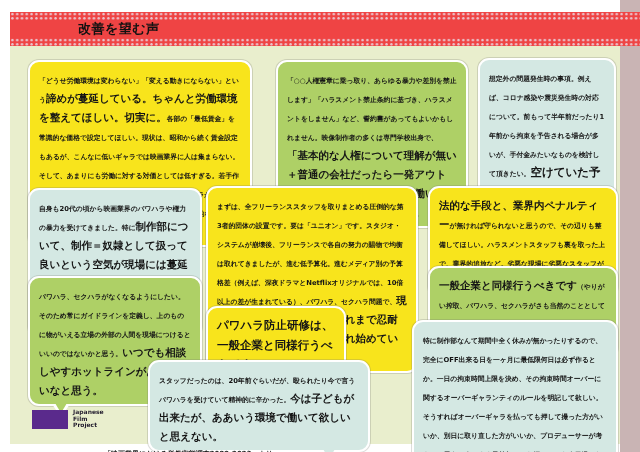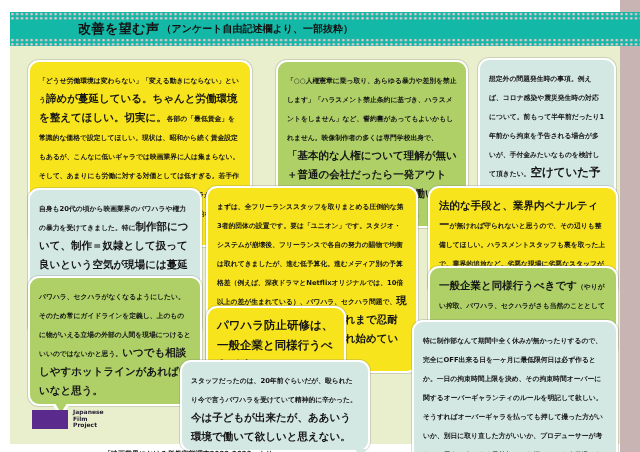--- a/index.html
+++ b/index.html
@@ -6,21 +6,21 @@
   body{font-family:"DejaVu Sans",sans-serif;}
   #page{position:relative;width:640px;height:452px;background:#ffffff;overflow:hidden;}
 
   
   .side-strip{position:absolute;left:620px;top:0;width:20px;height:452px;background:#c9b4b4;}
 
   
   .panel{position:absolute;left:10px;top:46px;width:610px;height:398px;background:#e9eecd;}
 
   
-  .dot-band{position:absolute;left:10px;top:12px;width:630px;height:34px;background:#14b8a6;z-index:3;}
+  .dot-band{position:absolute;left:10px;top:12px;width:630px;height:34px;background:#ef4444;z-index:3;}
   .dot-band::before,.dot-band::after{content:"";position:absolute;left:0;width:100%;height:8px;
     background-image:radial-gradient(circle,#eac2cb 1.1px,transparent 1.4px);background-size:4.8px 4.2px;}
   .dot-band::before{top:0;}
   .dot-band::after{bottom:0;}
   .title-row{position:absolute;left:68px;top:0;height:100%;display:flex;align-items:center;gap:2px;}
   .main-title{font-size:13px;font-weight:800;color:#111;letter-spacing:0.5px;}
   .sub-title{font-size:10px;font-weight:800;color:#111;}
 
   
   .bubble{position:absolute;z-index:2;border:2.5px solid #ffffff;border-radius:11px;
@@ -50,21 +50,20 @@
 <body>
 
 <div id="page">
 
   <div class="side-strip"></div>
   <div class="panel"></div>
 
   <div class="dot-band">
     <div class="title-row">
       <span class="main-title">改善を望む声</span>
-      <span class="sub-title">（アンケート自由記述欄より、一部抜粋）</span>
     </div>
   </div>
 
   <div class="bubble yellow" style="left:28px;top:60px;width:224px;--tx:104px">
     <span class="t-sm">「どうせ労働環境は変わらない」「変える動きにならない」という</span><span class="t-lg">諦めが蔓延している。ちゃんと労働環境を整えてほしい。切実に。</span><span class="t-sm">各部の「最低賃金」を常識的な価格で設定してほしい。現状は、昭和から続く賃金設定もあるが、こんなに低いギャラでは映画業界に人は集まらない。そして、あまりにも労働に対する対価としては低すぎる。若手作家への「やりがい搾取」による、非常識に低いギャラが多すぎる。そのギャラで仕事を受ける人がいるため、全体的な最低賃金の底あげがいつまでも実現しない。</span>
   </div>
 
   <div class="bubble green" style="left:276px;top:60px;width:192px;--tx:86px">
     <span class="t-sm">「○○人権憲章に乗っ取り、あらゆる暴力や差別を禁止します」「ハラスメント禁止条約に基づき、ハラスメントをしません」など、誓約書があってもよいかもしれません。映像制作者の多くは専門学校出身で、</span><span class="t-lg">「基本的な人権について理解が無い＋普通の会社だったら一発アウトな人も使用者として横暴を働いている」</span><span class="t-sm">といったケースが多すぎるので。</span>
   </div>
@@ -91,21 +90,21 @@
 
   <div class="bubble yellow" style="left:206px;top:306px;width:140px;--tx:20px">
     <span class="t-xl">パワハラ防止研修は、一般企業と同様行うべきです</span>
   </div>
 
   <div class="bubble green" style="left:428px;top:266px;width:190px;--tx:146px">
     <span class="t-lg">一般企業と同様行うべきです</span><span class="t-sm">（やりがい搾取、パワハラ、セクハラがさも当然のこととしている教師や講師の存在もこの現状に拍車をかけている可能性があるのではないかと思うため。）</span>
   </div>
 
 
-  <div class="bubble cyan" style="left:180px;top:360px;width:190px;--tx:170px">
+  <div class="bubble cyan" style="left:148px;top:360px;width:222px;--tx:170px">
     <span class="t-sm">スタッフだったのは、20年前ぐらいだが、殴られたり今で言うパワハラを受けていて精神的に辛かった。</span><span class="t-lg">今は子どもが出来たが、ああいう環境で働いて欲しいと思えない。</span>
   </div>
 
   <div class="bubble cyan" style="left:412px;top:320px;width:206px;--tx:38px">
     <span class="t-sm">特に制作部なんて期間中全く休みが無かったりするので、完全にOFF出来る日を一ヶ月に最低限何日は必ず作るとか。一日の拘束時間上限を決め、その拘束時間オーバーに関するオーバーギャランティのルールを明記して欲しい。そうすればオーバーギャラを払っても押して撮った方がいいか、別日に取り直した方がいいか、プロデューサーが考えると思う。今のまま予算無いから押してでも今日撮った方がいいというのは、プロデューサーはノーリスクで同予算なので、</span>
   </div>
 
   <div class="logo-mark"></div>
   <div class="logo-text">
     <div>Japanese</div>

